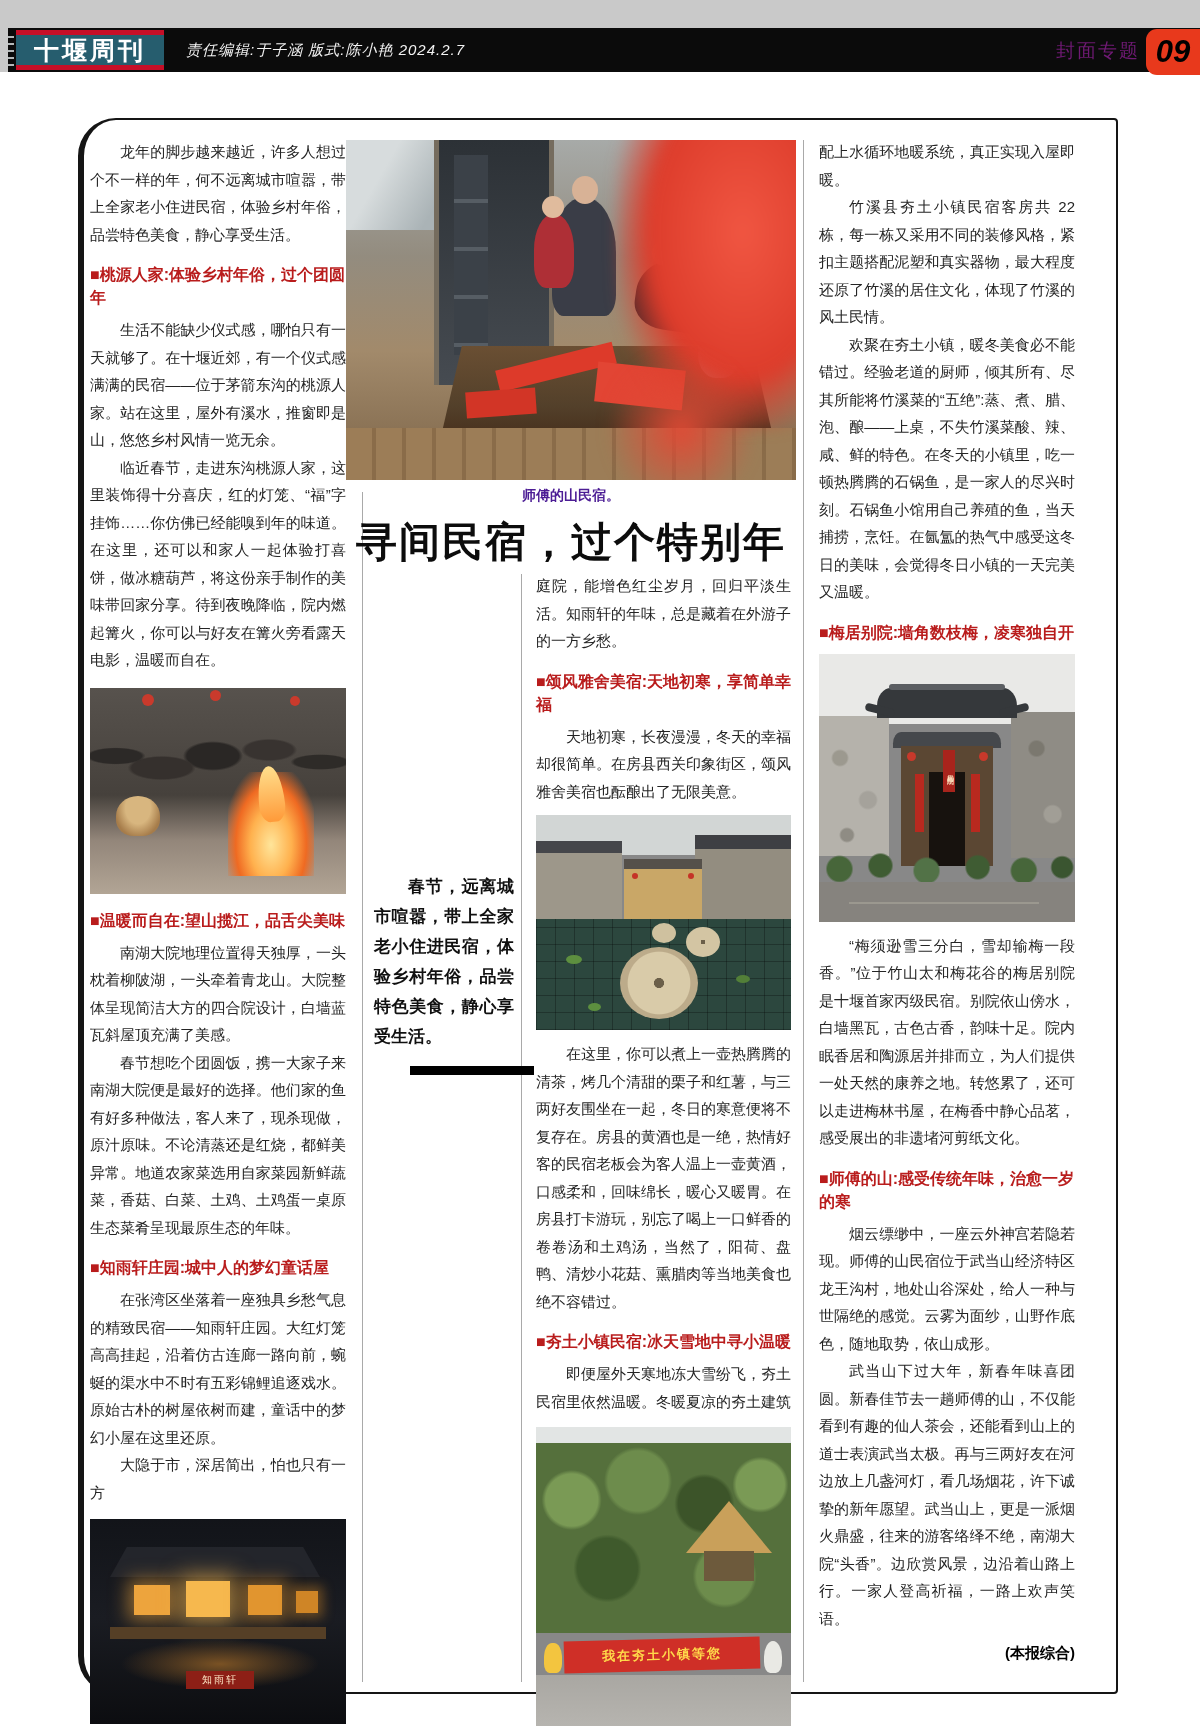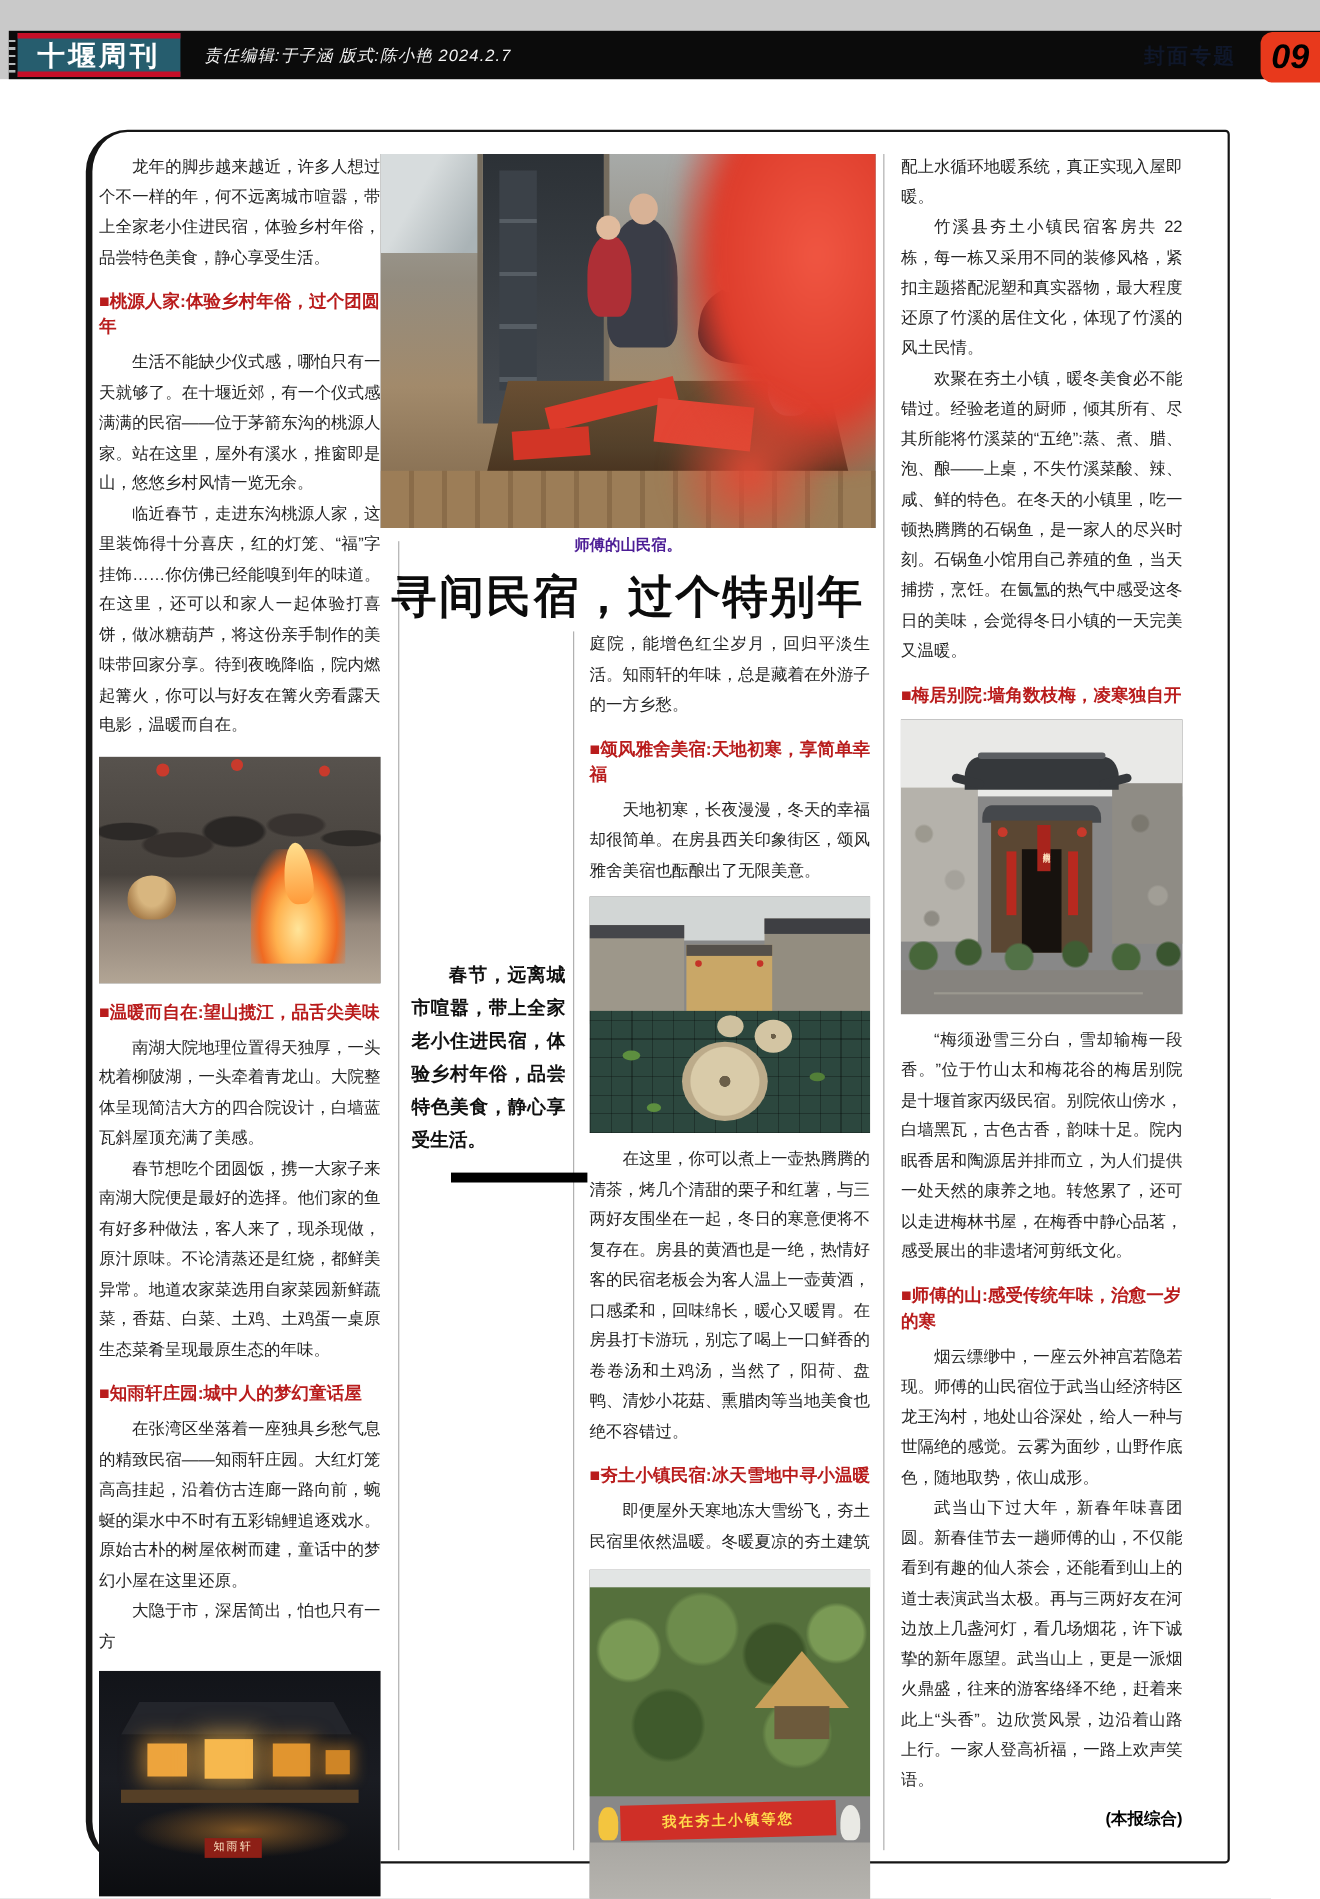--- a/index.html
+++ b/index.html
@@ -17,21 +17,21 @@
     background:#265d6e;border-top:5px solid #c60f28;border-bottom:5px solid #c60f28;
     color:#fff;font-weight:bold;font-size:25px;letter-spacing:3px;
     display:flex;align-items:center;justify-content:center;z-index:3;
   }
   .masthead-side{
     position:absolute;left:8px;top:36px;width:6px;height:30px;z-index:4;
     background:repeating-linear-gradient(180deg,#dfe5e6 0 2px,transparent 2px 7px);
     opacity:.8;
   }
   .credits{position:absolute;left:186px;top:41px;color:#f3f3f3;font-size:15px;font-style:italic;letter-spacing:1px;}
-  .section-label{position:absolute;right:76px;top:38px;color:#0f172a;font-weight:bold;font-size:19px;letter-spacing:2px;}
+  .section-label{position:absolute;right:60px;top:38px;color:#701a75;font-weight:normal;font-size:19px;letter-spacing:2px;}
   .page-badge{
     position:absolute;right:0;top:29px;width:54px;height:46px;background:#e8391c;
     border-radius:11px 0 0 11px;color:#000000;font-weight:bold;font-style:italic;
     font-size:31px;display:flex;align-items:center;justify-content:center;z-index:3;
   }
   
   .frame{
     position:absolute;left:78px;top:118px;width:1032px;height:1572px;
     border:2px solid #151515;border-left-width:6px;
     border-radius:38px 4px 4px 38px;
@@ -102,21 +102,21 @@
   
   .ph3{width:256px;height:205px;margin-top:13px;}
   .p3-base{inset:0;background:linear-gradient(180deg,#121419 0%,#1a1c22 48%,#0c0d10 100%);}
   .p3-roof{left:20px;top:28px;width:210px;height:30px;background:#23252b;clip-path:polygon(0 100%,8% 0,92% 0,100% 100%);}
   .p3-win1{left:44px;top:66px;width:36px;height:30px;background:#eda43d;box-shadow:0 0 18px 6px rgba(237,164,61,.55);}
   .p3-win2{left:96px;top:62px;width:44px;height:36px;background:#f6b84e;box-shadow:0 0 20px 7px rgba(246,184,78,.6);}
   .p3-win3{left:158px;top:66px;width:34px;height:30px;background:#e1952f;box-shadow:0 0 16px 6px rgba(225,149,47,.5);}
   .p3-win4{left:206px;top:72px;width:22px;height:22px;background:#cf8526;box-shadow:0 0 12px 5px rgba(207,133,38,.45);}
   .p3-deck{left:20px;top:108px;width:216px;height:12px;background:#553f26;}
   .p3-glow{left:30px;top:120px;width:200px;height:50px;background:radial-gradient(ellipse,#7a5224 0%,rgba(122,82,36,0) 70%);}
-  .p3-sign{left:96px;top:152px;width:52px;height:18px;background:#8d1f16;color:#ffe9c8;font-size:10px;line-height:18px;text-align:center;letter-spacing:2px;}
+  .p3-sign{left:96px;top:152px;width:68px;height:18px;background:#8d1f16;color:#ffe9c8;font-size:10px;line-height:18px;text-align:center;letter-spacing:2px;}
   
   .ph4{width:255px;height:215px;margin:10px 0;}
   .p4-sky{left:0;top:0;width:100%;height:40px;background:#d2d6d5;}
   .p4-bldgL{left:0;top:26px;width:86px;height:78px;background:#9d978a;border-top:12px solid #45464a;}
   .p4-bldgR{right:0;top:20px;width:96px;height:84px;background:#938d80;border-top:14px solid #3e3f43;}
   .p4-pav{left:88px;top:44px;width:78px;height:60px;background:#c9a767;border-top:10px solid #55504a;}
   .p4-lan1{left:96px;top:58px;width:6px;height:6px;background:#c53327;border-radius:50%;}
   .p4-lan2{left:152px;top:58px;width:6px;height:6px;background:#c53327;border-radius:50%;}
   .p4-pond{left:0;top:104px;width:100%;height:111px;background:#2c473e;
       background-image:repeating-linear-gradient(90deg,rgba(0,0,0,.28) 0 1px,transparent 1px 19px),repeating-linear-gradient(0deg,rgba(0,0,0,.28) 0 1px,transparent 1px 17px);}
@@ -321,15 +321,15 @@
     <div class="p6-lan1"></div>
     <div class="p6-lan2"></div>
     <div class="p6-plants"></div>
     <div class="p6-road"></div>
     <div class="p6-roadline"></div>
   </div>
 
   <p class="body">“梅须逊雪三分白，雪却输梅一段香。”位于竹山太和梅花谷的梅居别院是十堰首家丙级民宿。别院依山傍水，白墙黑瓦，古色古香，韵味十足。院内眠香居和陶源居并排而立，为人们提供一处天然的康养之地。转悠累了，还可以走进梅林书屋，在梅香中静心品茗，感受展出的非遗堵河剪纸文化。</p>
   <h3 class="sec">■师傅的山:感受传统年味，治愈一岁的寒</h3>
   <p class="body">烟云缥缈中，一座云外神宫若隐若现。师傅的山民宿位于武当山经济特区龙王沟村，地处山谷深处，给人一种与世隔绝的感觉。云雾为面纱，山野作底色，随地取势，依山成形。</p>
-  <p class="body">武当山下过大年，新春年味喜团圆。新春佳节去一趟师傅的山，不仅能看到有趣的仙人茶会，还能看到山上的道士表演武当太极。再与三两好友在河边放上几盏河灯，看几场烟花，许下诚挚的新年愿望。武当山上，更是一派烟火鼎盛，往来的游客络绎不绝，赶着来此上“头香”。边欣赏风景，边沿着山路上行。一家人登高祈福，一路上欢声笑语。</p>
+  <p class="body">武当山下过大年，新春年味喜团圆。新春佳节去一趟师傅的山，不仅能看到有趣的仙人茶会，还能看到山上的道士表演武当太极。再与三两好友在河边放上几盏河灯，看几场烟花，许下诚挚的新年愿望。武当山上，更是一派烟火鼎盛，往来的游客络绎不绝，南湖大院“头香”。边欣赏风景，边沿着山路上行。一家人登高祈福，一路上欢声笑语。</p>
   <div class="byline">(本报综合)</div>
 </div>
 
 </body></html>

